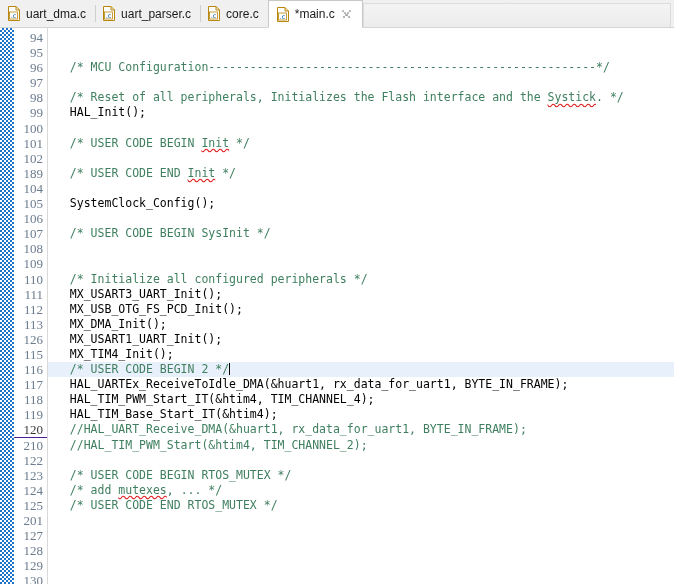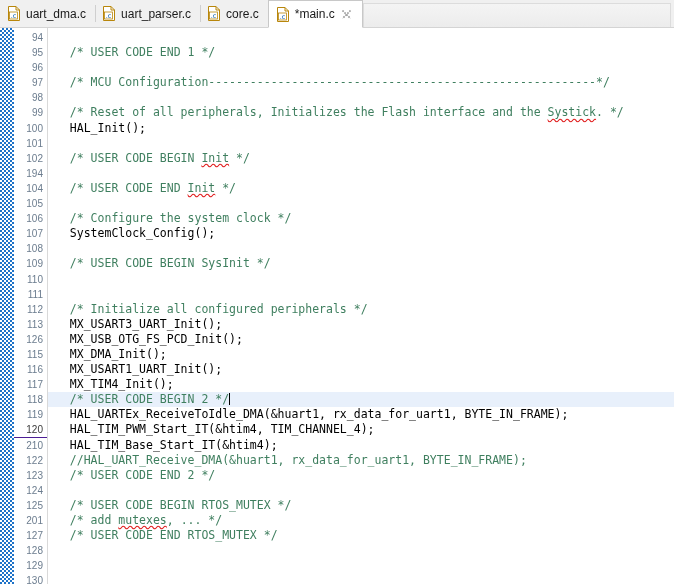--- a/index.html
+++ b/index.html
@@ -107,22 +107,22 @@
     background: #ffffff;
     border-right: 1px solid #d9d9d9;
     padding-top: 2px;
     box-sizing: border-box;
   }
   .gutter .ln {
     height: 15.1px;
     line-height: 15.1px;
     text-align: right;
     padding-right: 4px;
-    font-family: Liberation Sans, sans-serif;
-    font-size: 10px;
+    font-family: Liberation Serif, serif;
+    font-size: 13px;
     color: #6b7c8e;
     box-sizing: border-box;
     white-space: pre;
   }
   .gutter .ln.current {
     color: #3a3a3a;
     border-bottom: 1px solid #4c1d95;
     height: 15.1px;
   }
 
@@ -218,21 +218,21 @@
   <div class="gutter" id="gutter-host">
       <div class="ln">94</div>
       <div class="ln">95</div>
       <div class="ln">96</div>
       <div class="ln">97</div>
       <div class="ln">98</div>
       <div class="ln">99</div>
       <div class="ln">100</div>
       <div class="ln">101</div>
       <div class="ln">102</div>
-      <div class="ln">194</div>
+      <div class="ln">189</div>
       <div class="ln">104</div>
       <div class="ln">105</div>
       <div class="ln">106</div>
       <div class="ln">107</div>
       <div class="ln">108</div>
       <div class="ln">109</div>
       <div class="ln">110</div>
       <div class="ln">111</div>
       <div class="ln">112</div>
       <div class="ln">113</div>
@@ -249,47 +249,45 @@
       <div class="ln">124</div>
       <div class="ln">125</div>
       <div class="ln">201</div>
       <div class="ln">127</div>
       <div class="ln">128</div>
       <div class="ln">129</div>
       <div class="ln">130</div>
     </div>
   <div class="code" id="code-host">
       <div class="cl"><span class="src"></span></div>
-      <div class="cl"><span class="cmt">  /* USER CODE END 1 */</span></div>
       <div class="cl"><span class="src"></span></div>
       <div class="cl"><span class="cmt">  /* MCU Configuration--------------------------------------------------------*/</span></div>
       <div class="cl"><span class="src"></span></div>
       <div class="cl"><span class="cmt">  /* Reset of all peripherals, Initializes the Flash interface and the <span class="sq">Systick</span>. */</span></div>
       <div class="cl"><span class="src">  HAL_Init();</span></div>
       <div class="cl"><span class="src"></span></div>
       <div class="cl"><span class="cmt">  /* USER CODE BEGIN <span class="sq">Init</span> */</span></div>
       <div class="cl"><span class="src"></span></div>
       <div class="cl"><span class="cmt">  /* USER CODE END <span class="sq">Init</span> */</span></div>
       <div class="cl"><span class="src"></span></div>
-      <div class="cl"><span class="cmt">  /* Configure the system clock */</span></div>
       <div class="cl"><span class="src">  SystemClock_Config();</span></div>
       <div class="cl"><span class="src"></span></div>
       <div class="cl"><span class="cmt">  /* USER CODE BEGIN SysInit */</span></div>
       <div class="cl"><span class="src"></span></div>
       <div class="cl"><span class="src"></span></div>
       <div class="cl"><span class="cmt">  /* Initialize all configured peripherals */</span></div>
       <div class="cl"><span class="src">  MX_USART3_UART_Init();</span></div>
       <div class="cl"><span class="src">  MX_USB_OTG_FS_PCD_Init();</span></div>
       <div class="cl"><span class="src">  MX_DMA_Init();</span></div>
       <div class="cl"><span class="src">  MX_USART1_UART_Init();</span></div>
       <div class="cl"><span class="src">  MX_TIM4_Init();</span></div>
       <div class="cl current"><span class="cmt">  /* USER CODE BEGIN 2 */</span><span class="caret"></span></div>
       <div class="cl"><span class="src">  HAL_UARTEx_ReceiveToIdle_DMA(&amp;huart1, rx_data_for_uart1, BYTE_IN_FRAME);</span></div>
       <div class="cl"><span class="src">  HAL_TIM_PWM_Start_IT(&amp;htim4, TIM_CHANNEL_4);</span></div>
       <div class="cl"><span class="src">  HAL_TIM_Base_Start_IT(&amp;htim4);</span></div>
       <div class="cl"><span class="cmt">  //HAL_UART_Receive_DMA(&amp;huart1, rx_data_for_uart1, BYTE_IN_FRAME);</span></div>
-      <div class="cl"><span class="cmt">  /* USER CODE END 2 */</span></div>
+      <div class="cl"><span class="cmt">  //HAL_TIM_PWM_Start(&amp;htim4, TIM_CHANNEL_2);</span></div>
       <div class="cl"><span class="src"></span></div>
       <div class="cl"><span class="cmt">  /* USER CODE BEGIN RTOS_MUTEX */</span></div>
       <div class="cl"><span class="cmt">  /* add <span class="sq">mutexes</span>, ... */</span></div>
       <div class="cl"><span class="cmt">  /* USER CODE END RTOS_MUTEX */</span></div>
     </div>
 </div>
 
 </body></html>

